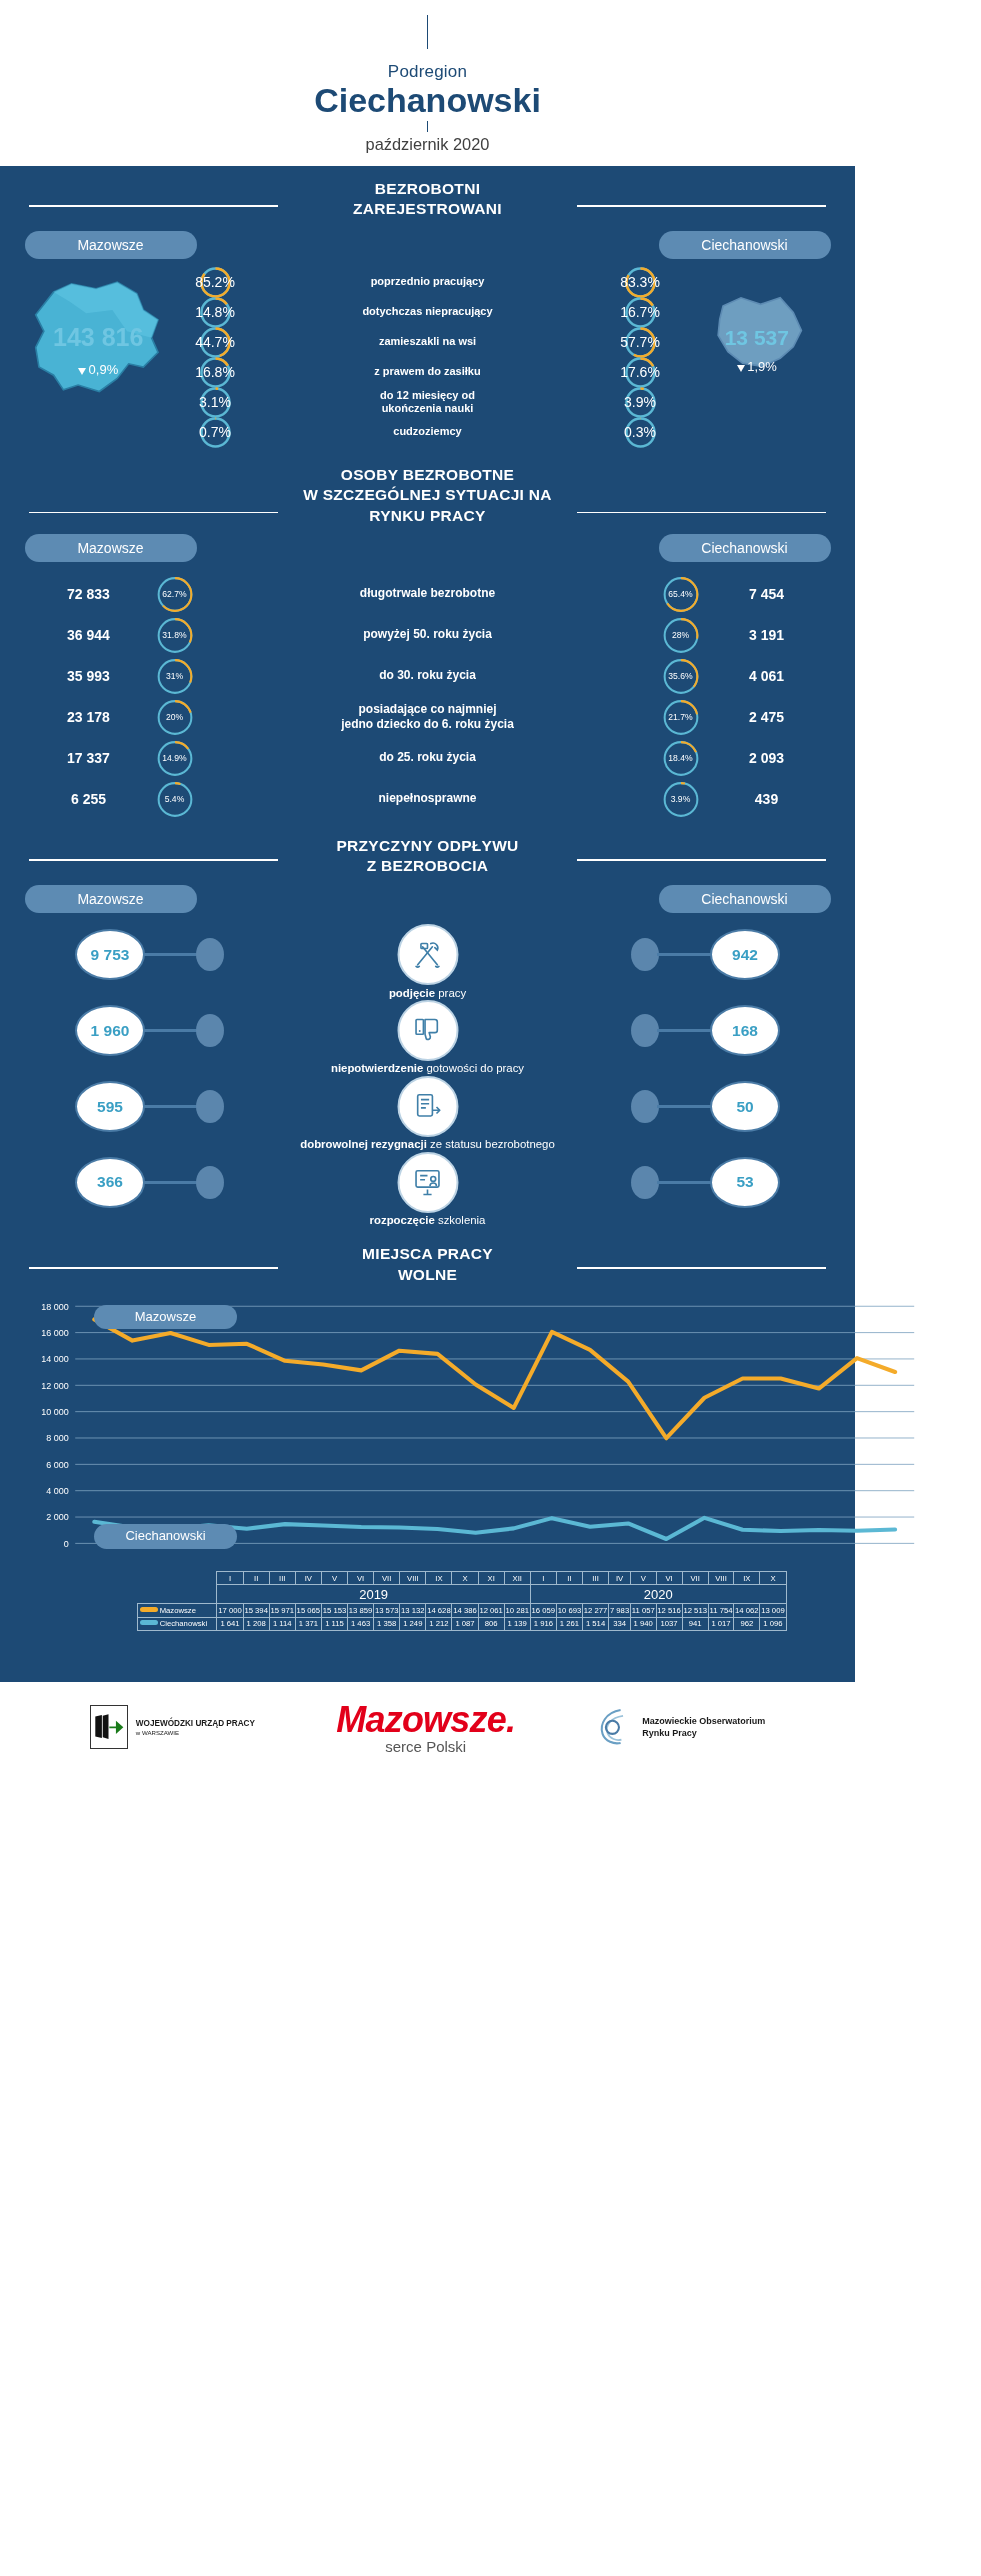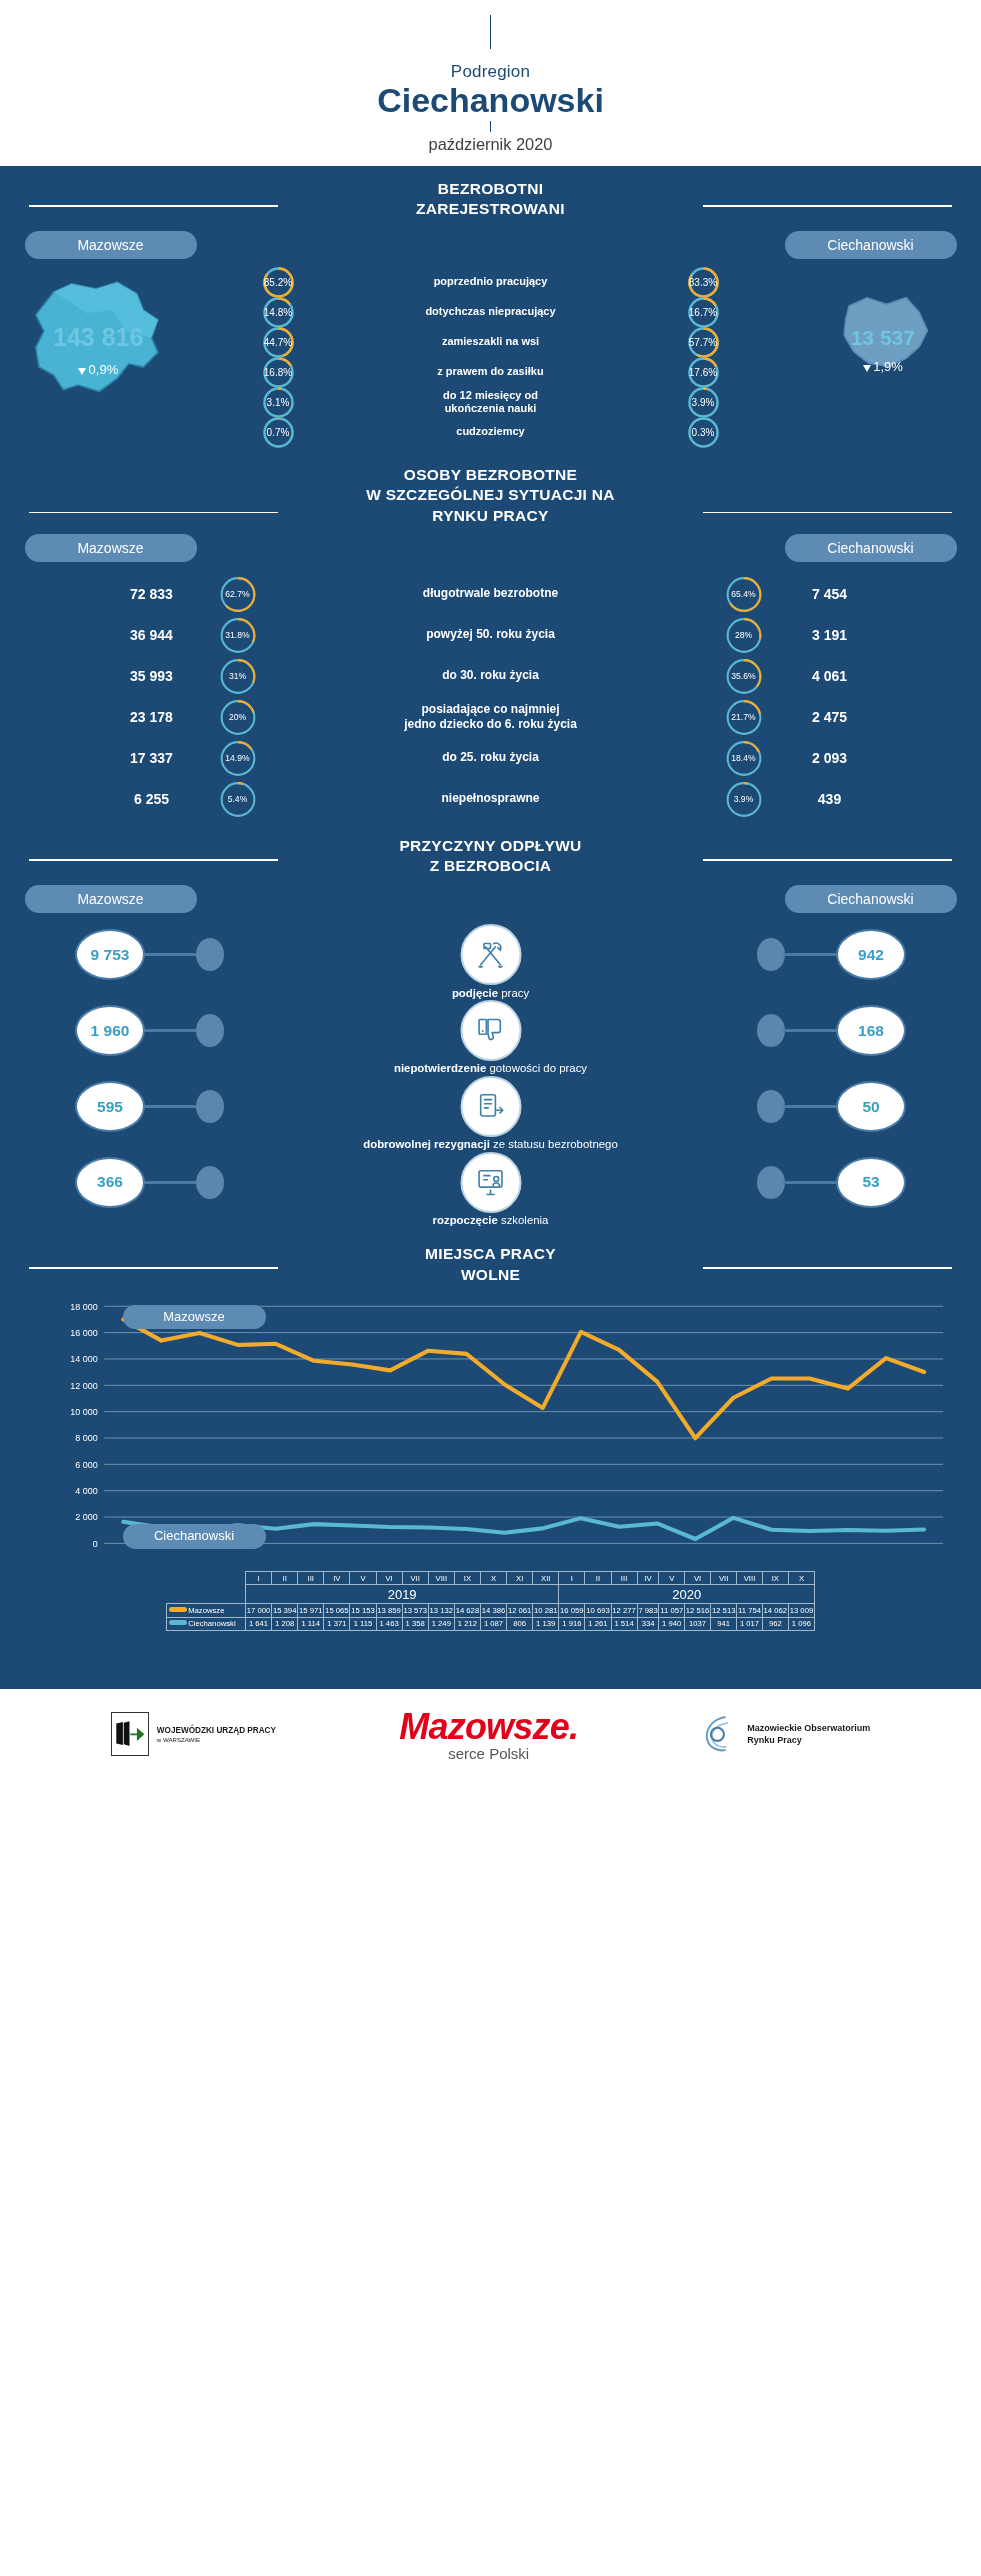--- a/index.html
+++ b/index.html
@@ -2,37 +2,37 @@
 <html style="font-size:13px"><head>
 <meta charset="utf-8">
 <style>
   * { box-sizing: border-box; margin: 0; padding: 0; }
   body {
     width: 981px;
     background: #ffffff;
     font-family: "Liberation Sans", sans-serif;
     color: #ffffff;
   }
-  .page { width: 981px; position: relative; }
+  .page { width: 855px; position: relative; }
 
   
   .header {
     background: #ffffff;
     padding-top: 14.7px;
     padding-bottom: 11.4px;
     text-align: center;
   }
   .header-tick { width: 1.6px; height: 34px; background: #1d4a75; margin: 0 auto 13px; }
   .header-sub { font-size: 17px; color: #1d4a75; letter-spacing: 0.2px; }
   .header-title { font-size: 34px; font-weight: bold; color: #1d4a75; line-height: 1.05; margin-top: 1.6px;}
   .header-tick2 { width: 1.6px; height: 10.6px; background: #1d4a75; margin: 2.5px auto 3.3px; }
   .header-date { font-size: 16.4px; color: #404040; }
 
   
-  .dark { background: #1d4a75; position: relative; padding-bottom: 19px; }
+  .dark { background: #1d4a75; position: relative; padding-bottom: 12px; }
 
   .section-title {
     text-align: center;
     font-size: 15.5px;
     font-weight: bold;
     letter-spacing: 0.3px;
     line-height: 1.32;
     position: relative;
     z-index: 4;
   }
@@ -119,21 +119,21 @@
     font-size: 11px;
     font-weight: bold;
     line-height: 1.2;
     padding: 0 4.9px;
   }
   .donut { position: relative; width: 33px; height: 33px; flex: 0 0 33px; }
   .donut svg { display:block; }
   .donut .dv {
     position: absolute; inset: 0;
     display: flex; align-items: center; justify-content: center;
-    font-size: 10px; color: #ffffff;
+    font-size: 14px; color: #ffffff;
   }
 
   
   .block2 { padding: 3.3px 0 8.2px; }
   .b2rows { width: 801px; margin: 4.9px auto 0; }
   .b2row {
     display: flex;
     align-items: center;
     min-height: 39px;
   }

